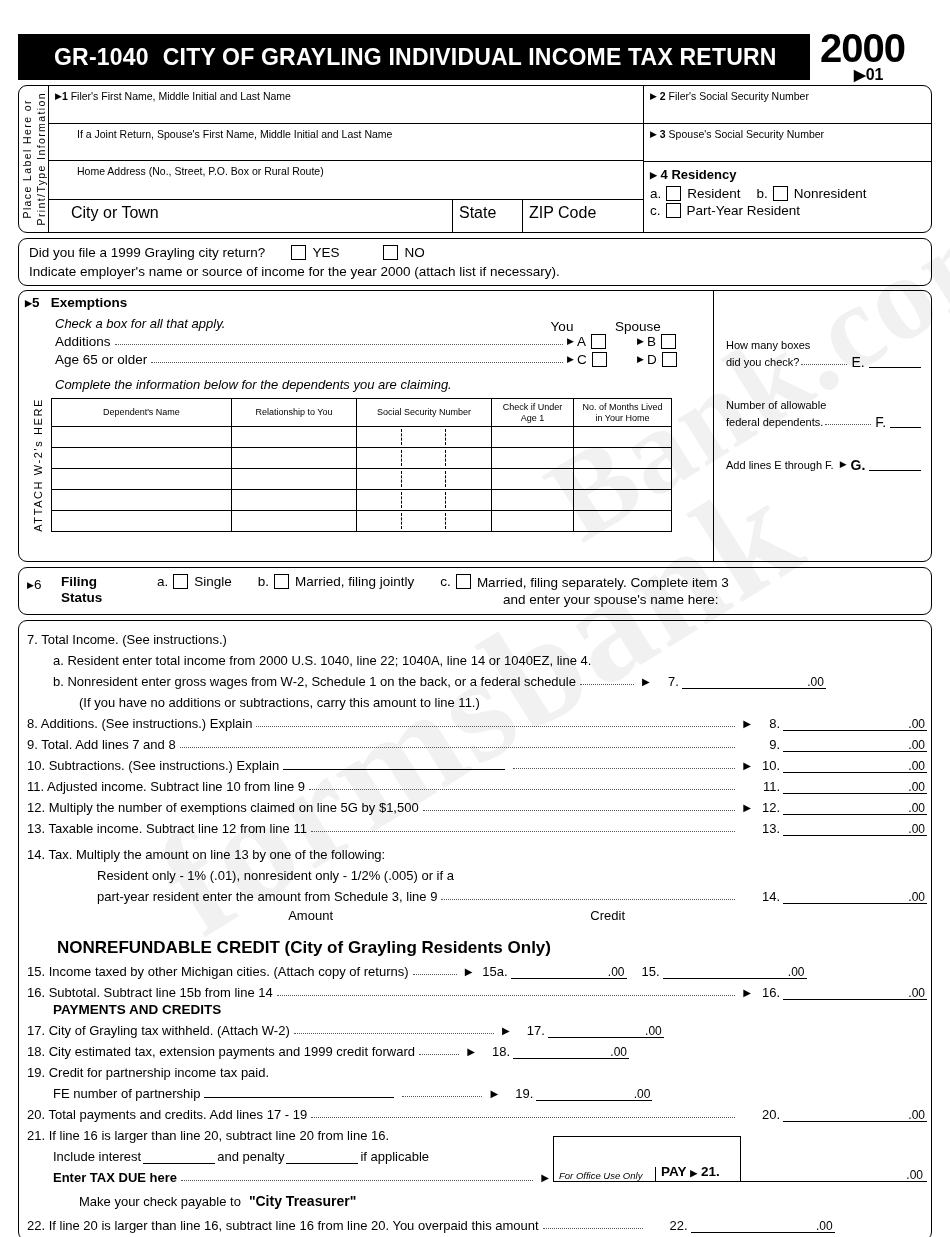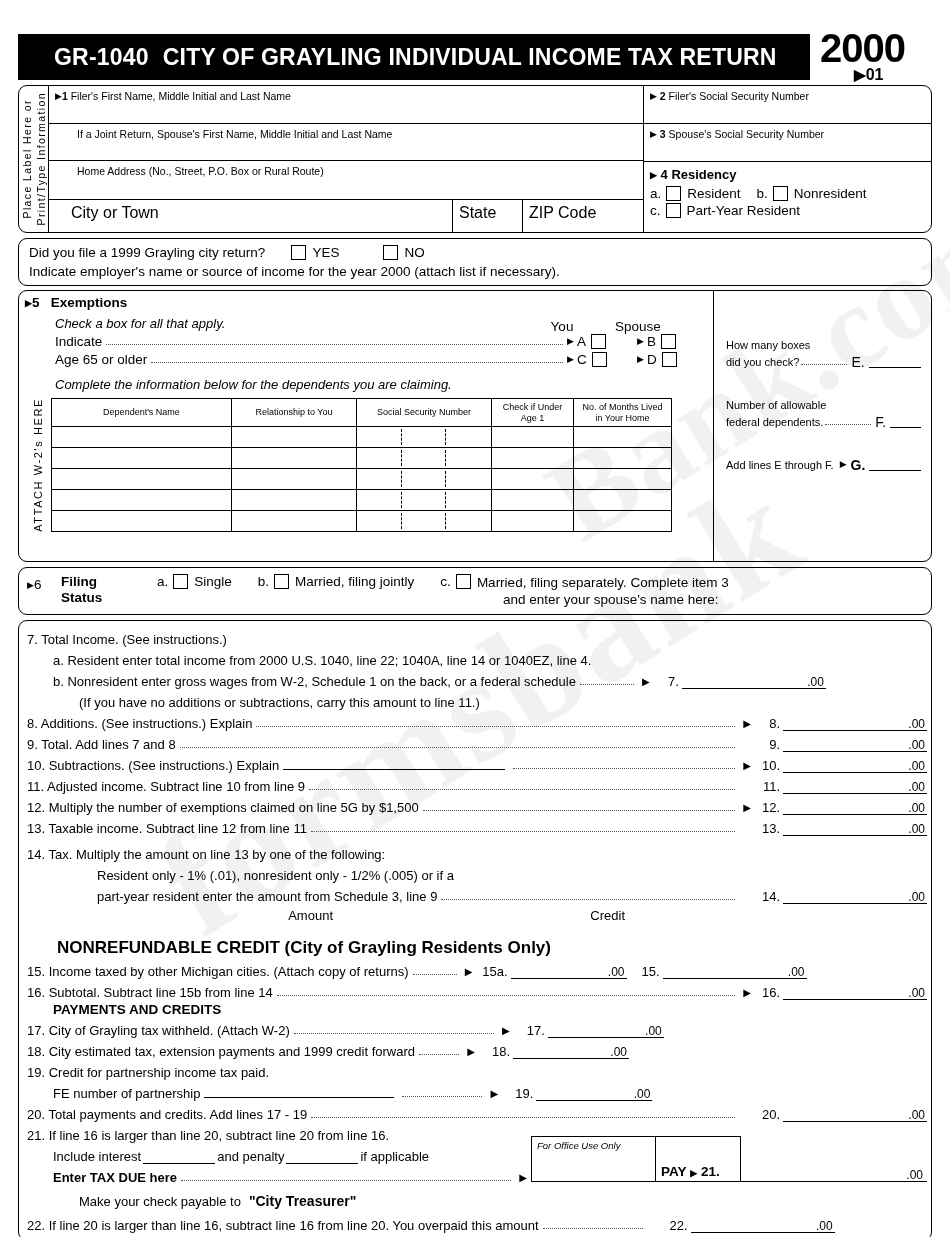--- a/index.html
+++ b/index.html
@@ -271,24 +271,25 @@
   .colhdr2 { display: flex; font-size: 13px; margin-top: 4px; }
   .colhdr2 .amount-h { width: 330px; text-align: right; padding-right: 24px; }
   .colhdr2 .credit-h { width: 320px; text-align: right; padding-right: 52px; }
 
   .nonref { font-size: 17px; padding-left: 30px; margin-top: 15px; }
   .nonref b { font-weight: bold; }
   .payhdr { font-weight: bold; font-size: 13.5px; padding-left: 26px; margin-top: 2px; }
 
   .officebox {
     border: 1.5px solid #000;
-    width: 210px;
+    width: 188px;
     height: 46px;
     display: flex;
     position: relative;
+    align-items: flex-end;
   }
   .officebox .oleft {
     flex: 1;
     border-right: 1.5px solid #000;
     font-size: 9.5px;
     font-style: italic;
     padding: 3px 0 0 5px;
   }
   .officebox .oright {
     width: 84px; flex: 0 0 84px;
@@ -411,21 +412,21 @@
       </div>
 
       <div class="ex-colhdr">
         <div class="you">You</div>
         <div class="sp">Spouse</div>
       </div>
 
       <div class="ex-sub">Check a box for all that apply.</div>
 
       <div class="ex-row">
-        <span class="nm">Indicate</span>
+        <span class="nm">Additions</span>
         <span class="dots"></span>
         <span class="pick">
             <span class="arr">▶</span>
             <span class="lt">A</span>
             <span class="cbx"></span>
           </span>
         <span class="pick">
             <span class="arr">▶</span>
             <span class="lt">B</span>
             <span class="cbx"></span>

